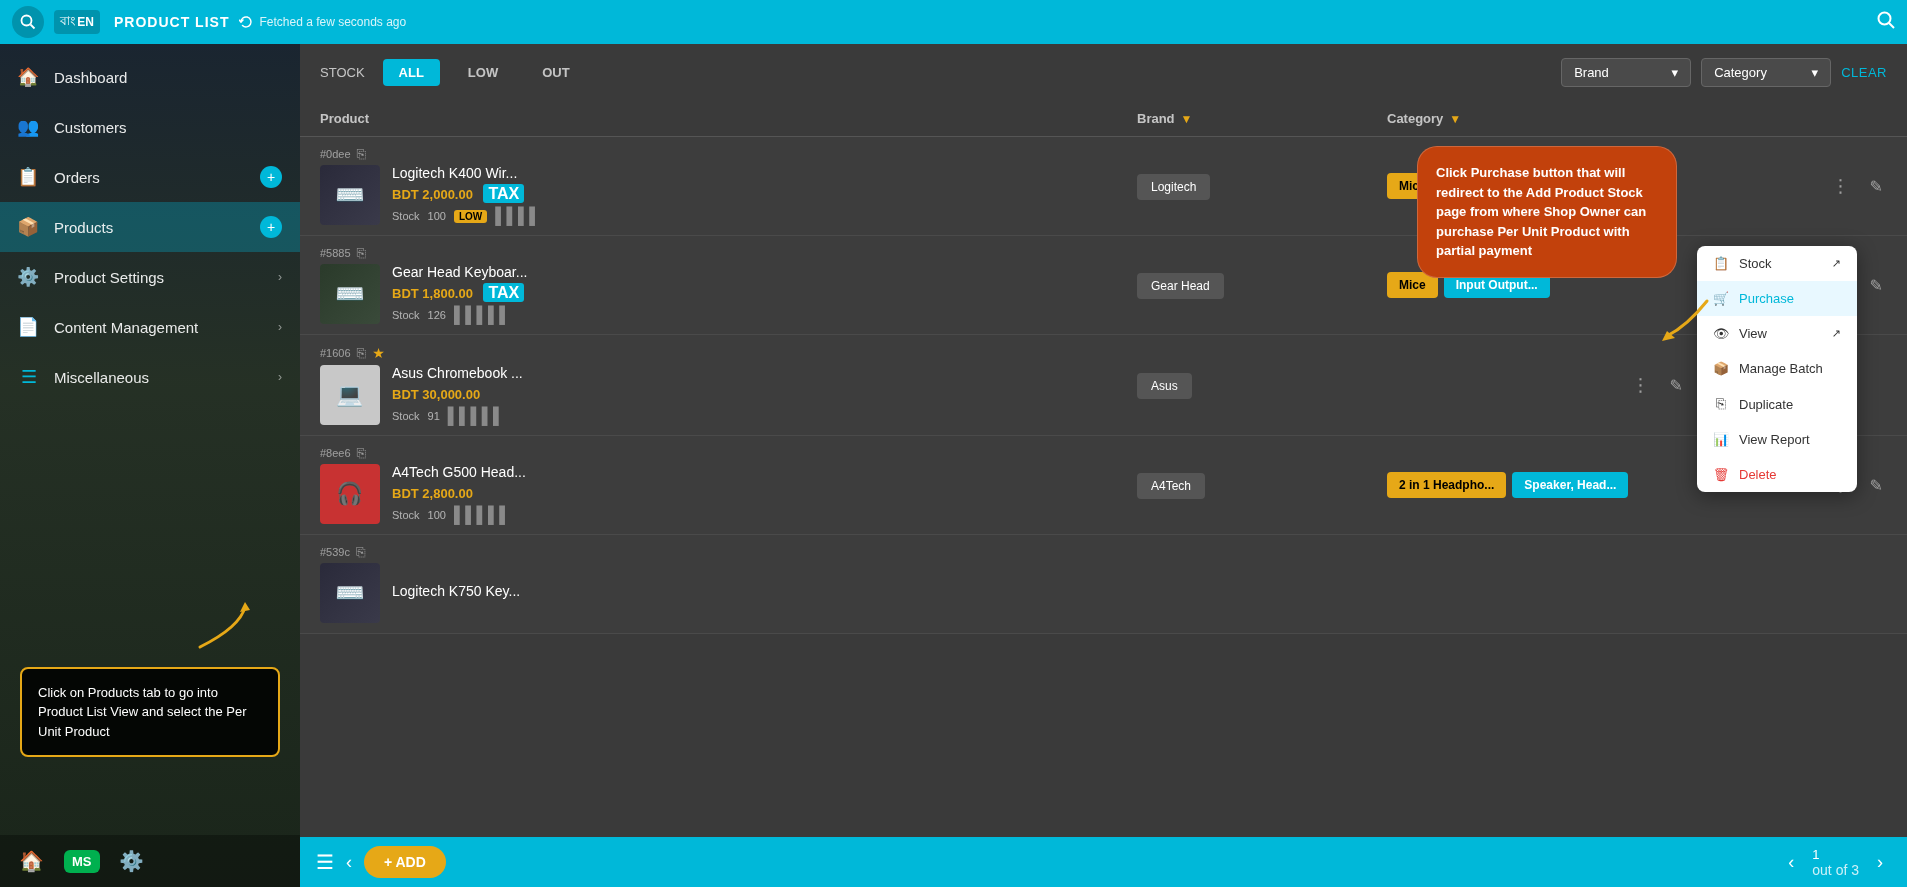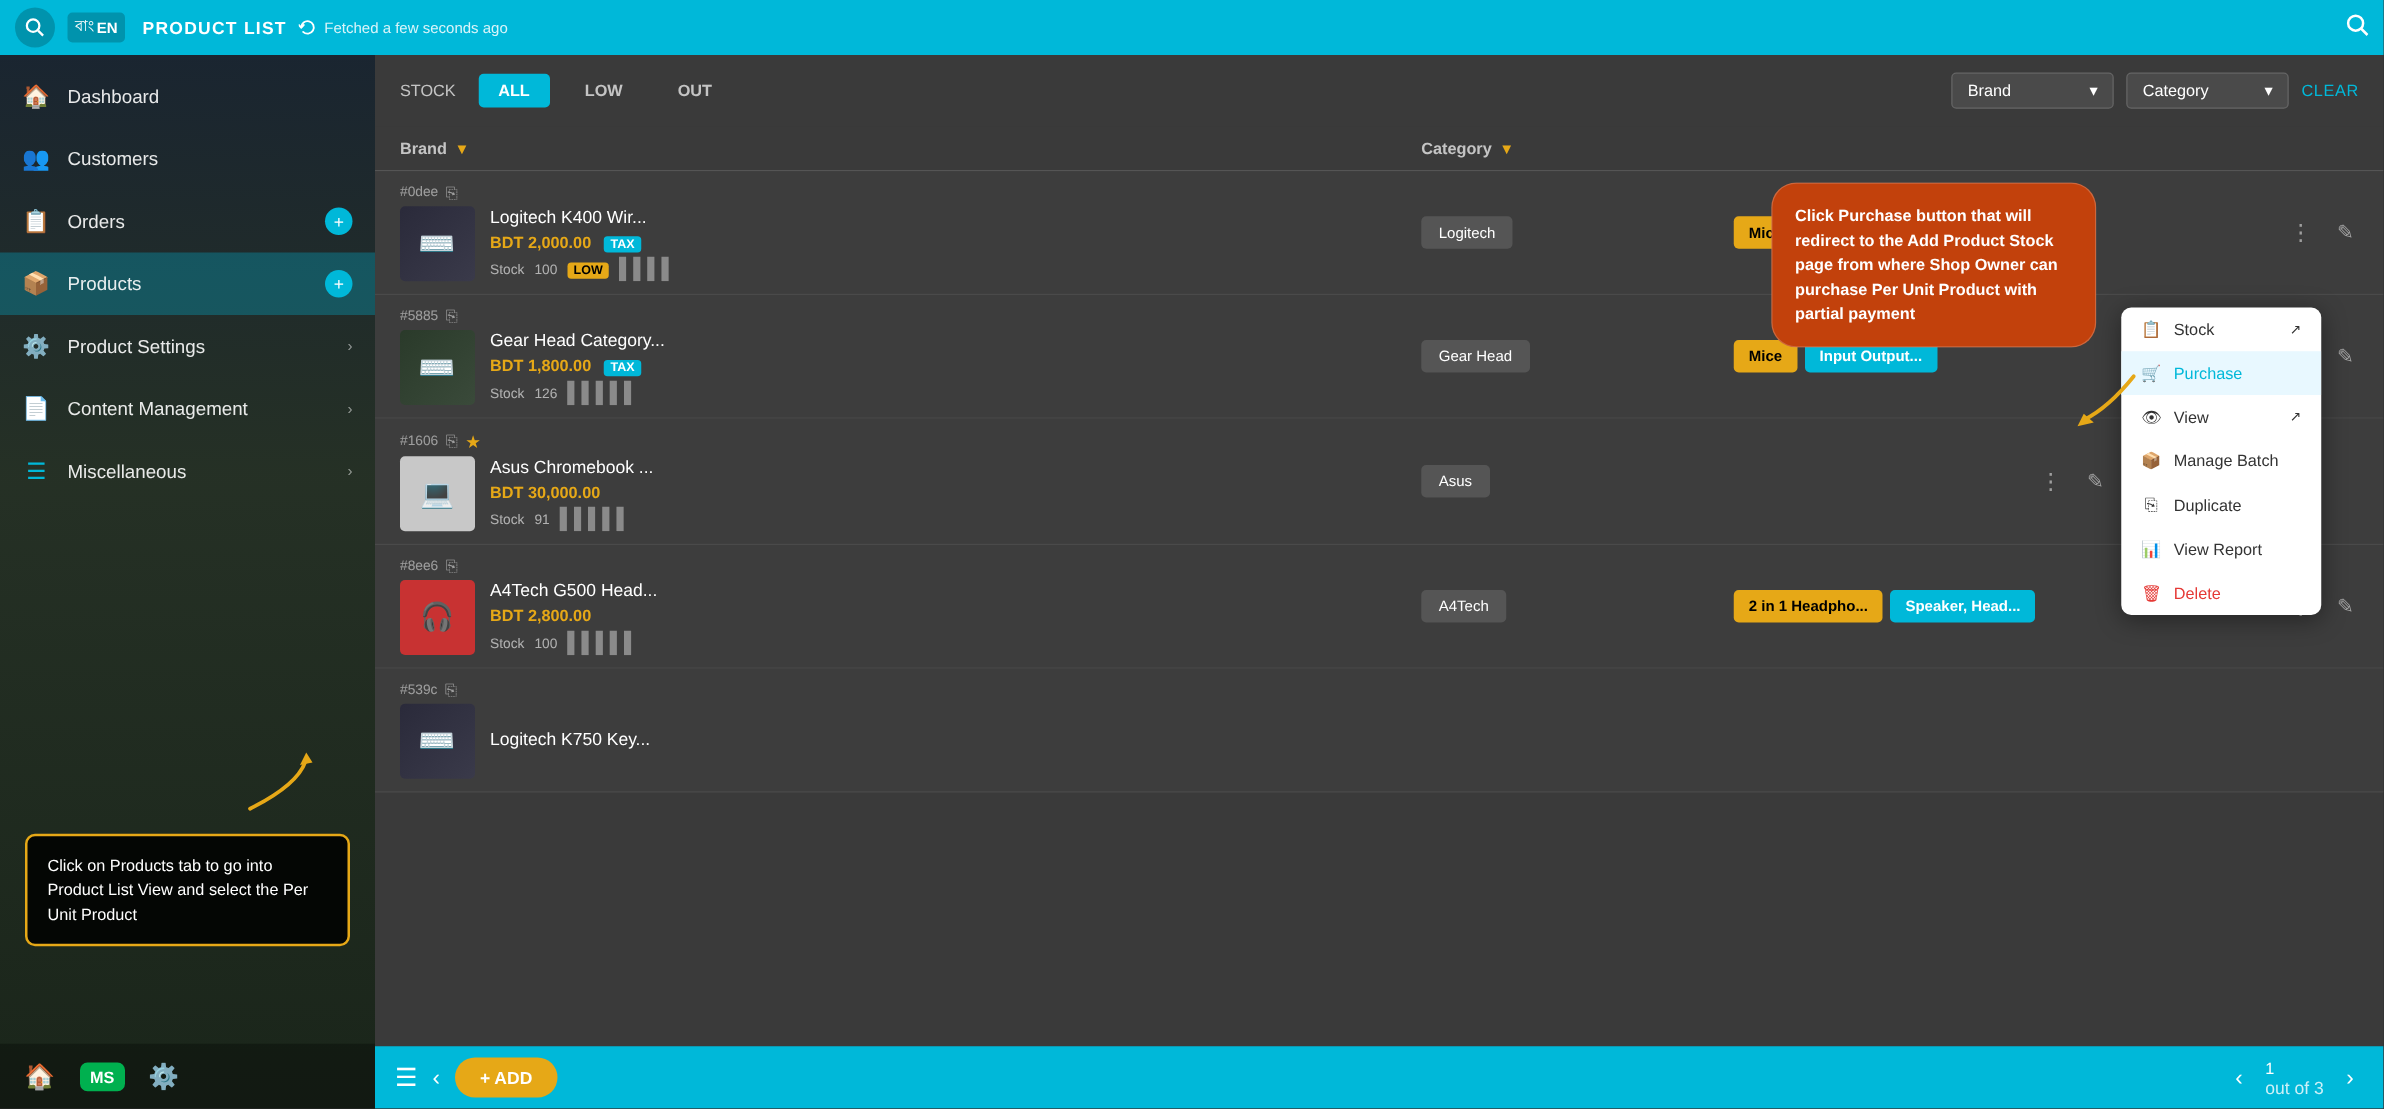--- a/index.html
+++ b/index.html
@@ -292,21 +292,21 @@
       margin-bottom: 4px;
     }
     .product-price {
       font-size: 13px;
       color: #e6a817;
       font-weight: 600;
     }
     .product-tax-badge {
       background: #00b8d9;
       color: #fff;
-      font-size: 10px;
+      font-size: 16px;
       padding: 1px 5px;
       border-radius: 3px;
       margin-left: 6px;
       font-weight: 700;
     }
     .product-stock {
       font-size: 11px;
       color: rgba(255,255,255,0.6);
       margin-top: 4px;
       display: flex;
@@ -584,20 +584,23 @@
         <div class="filter-dropdown">
           <span>Category</span>
           <span style="margin-left:auto;">▾</span>
         </div>
         <button class="filter-clear">CLEAR</button>
       </div>
     </div>
 
     <div class="table-header">
       <div class="table-header-cell">
+        <span>Product</span>
+      </div>
+      <div class="table-header-cell">
         <span>Brand</span>
         <span class="filter-icon">▼</span>
       </div>
       <div class="table-header-cell">
         <span>Category</span>
         <span class="filter-icon">▼</span>
       </div>
       <div class="table-header-cell"></div>
     </div>
 
@@ -644,21 +647,21 @@
       <div class="product-row-wrapper" style="position:relative;">
         <div class="product-row">
           <div>
             <div class="product-row-id">
               <span>#5885</span>
               <span class="copy-icon">⎘</span>
             </div>
             <div class="product-info">
               <div class="product-thumb" style="background: linear-gradient(135deg,#2a3a2a,#3a4a3a); display:flex;align-items:center;justify-content:center;font-size:24px;">⌨️</div>
               <div class="product-details">
-                <div class="product-name">Gear Head Category...</div>
+                <div class="product-name">Gear Head Keyboar...</div>
                 <div>
                   <span class="product-price">BDT 1,800.00</span>
                   <span class="product-tax-badge">TAX</span>
                 </div>
                 <div class="product-stock">
                   <span>Stock</span>
                   <span>126</span>
                   <span class="barcode-icon">▌▌▌▌▌</span>
                 </div>
               </div>

